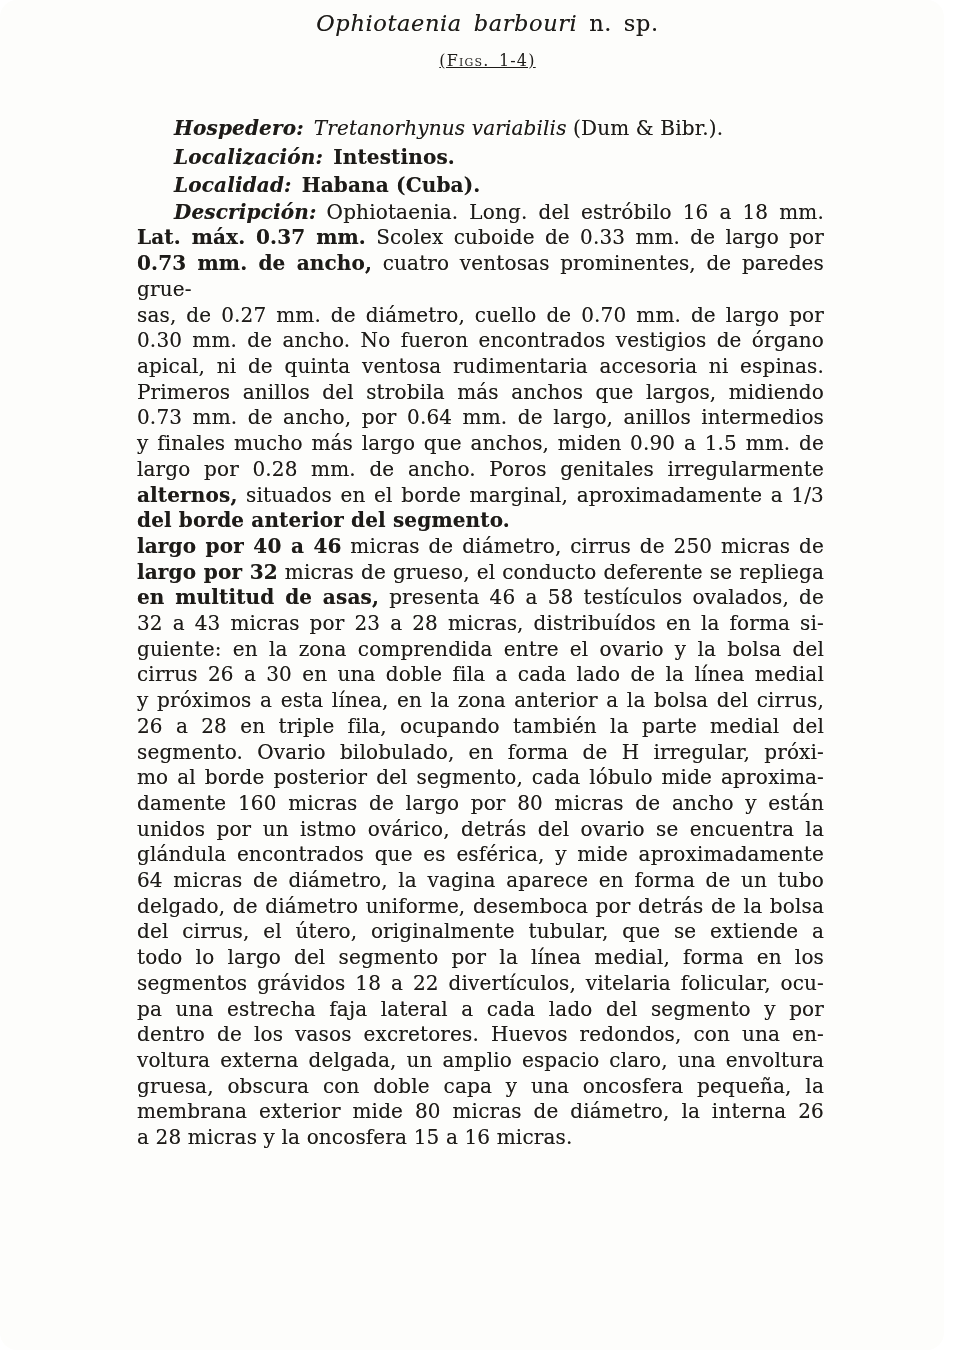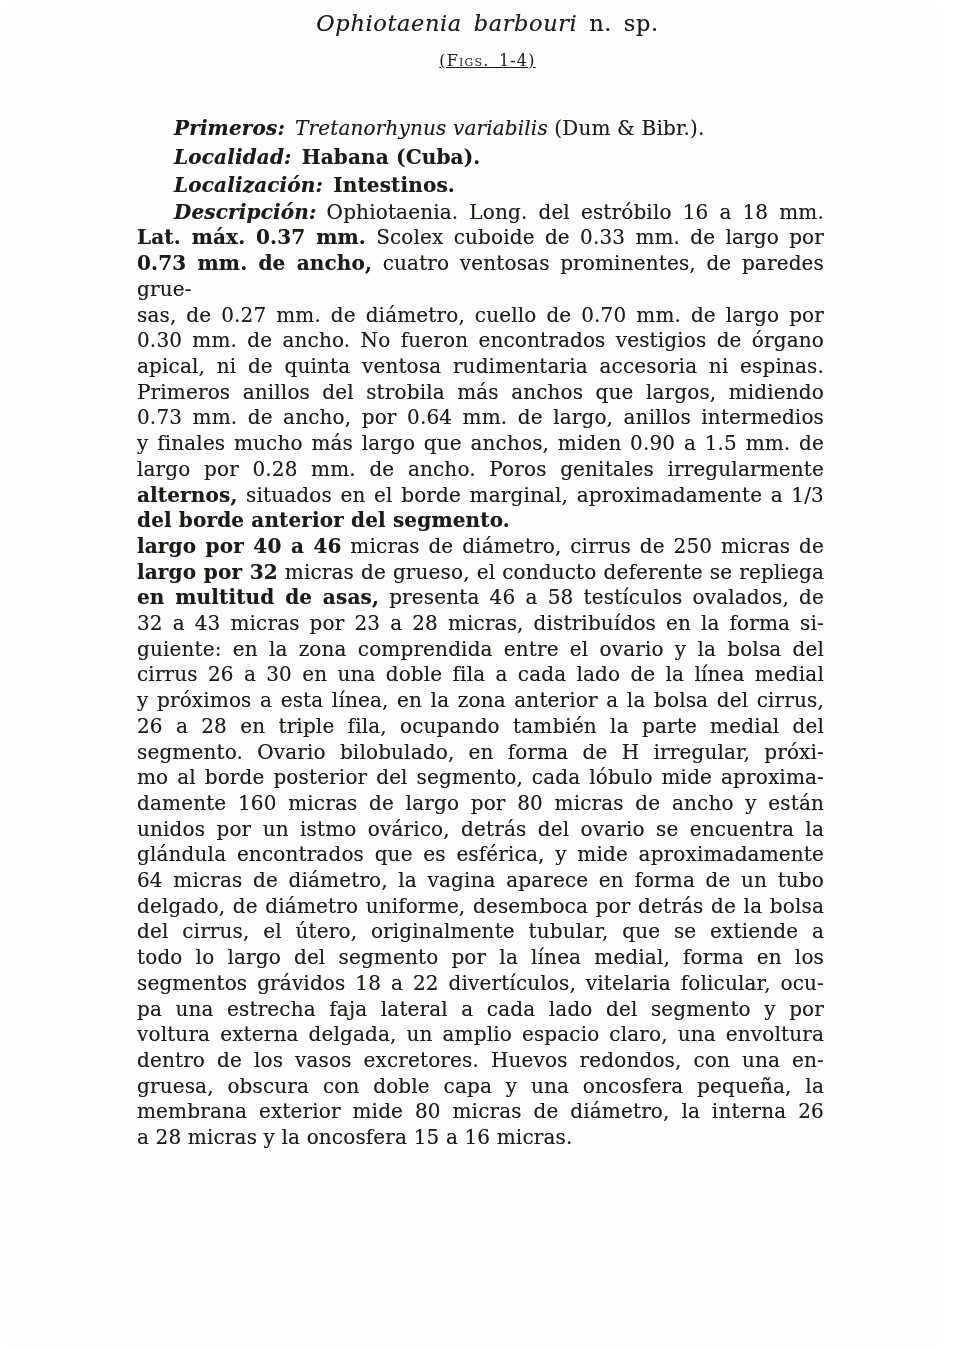--- a/index.html
+++ b/index.html
@@ -67,23 +67,23 @@
 
 <div class="page" style="background: rgb(253, 253, 251); color: rgb(29, 27, 24);">
   <div class="header">
     <div class="species-title">
       <span class="it">Ophiotaenia barbouri</span><span> n. sp.</span>
     </div>
     <div class="figs-caption">(Figs. 1-4)</div>
   </div>
   <div class="text-body">
       <div class="para fields">
-        <div class="line ind"><span class="bi">Primeros:</span><span> </span><span class="i">Tretanorhynus variabilis</span><span> (Dum &amp; Bibr.).</span></div>
+        <div class="line ind"><span class="bi">Hospedero:</span><span> </span><span class="i">Tretanorhynus variabilis</span><span> (Dum &amp; Bibr.).</span></div>
+        <div class="line ind"><span class="bi">Localización:</span><span> </span><span class="b">Intestinos.</span></div>
         <div class="line ind"><span class="bi">Localidad:</span><span> </span><span class="b">Habana (Cuba).</span></div>
-        <div class="line ind"><span class="bi">Localización:</span><span> </span><span class="b">Intestinos.</span></div>
       </div>
       <div class="para">
         <div class="line j ind"><span class="bi">Descripción:</span><span> Ophiotaenia. Long. del estróbilo 16 a 18 mm.</span></div>
         <div class="line j"><span class="b">Lat. máx. 0.37 mm.</span><span> Scolex cuboide de 0.33 mm. de largo por</span></div>
         <div class="line j"><span class="b">0.73 mm. de ancho,</span><span> cuatro ventosas prominentes, de paredes grue-</span></div>
         <div class="line j"><span>sas, de 0.27 mm. de diámetro, cuello de 0.70 mm. de largo por</span></div>
         <div class="line j"><span>0.30 mm. de ancho. No fueron encontrados vestigios de órgano</span></div>
         <div class="line j"><span>apical, ni de quinta ventosa rudimentaria accesoria ni espinas.</span></div>
         <div class="line j"><span>Primeros anillos del strobila más anchos que largos, midiendo</span></div>
         <div class="line j"><span>0.73 mm. de ancho, por 0.64 mm. de largo, anillos intermedios</span></div>
@@ -105,20 +105,20 @@
         <div class="line j"><span>mo al borde posterior del segmento, cada lóbulo mide aproxima-</span></div>
         <div class="line j"><span>damente 160 micras de largo por 80 micras de ancho y están</span></div>
         <div class="line j"><span>unidos por un istmo ovárico, detrás del ovario se encuentra la</span></div>
         <div class="line j"><span>glándula encontrados que es esférica, y mide aproximadamente</span></div>
         <div class="line j"><span>64 micras de diámetro, la vagina aparece en forma de un tubo</span></div>
         <div class="line j"><span>delgado, de diámetro uniforme, desemboca por detrás de la bolsa</span></div>
         <div class="line j"><span>del cirrus, el útero, originalmente tubular, que se extiende a</span></div>
         <div class="line j"><span>todo lo largo del segmento por la línea medial, forma en los</span></div>
         <div class="line j"><span>segmentos grávidos 18 a 22 divertículos, vitelaria folicular, ocu-</span></div>
         <div class="line j"><span>pa una estrecha faja lateral a cada lado del segmento y por</span></div>
+        <div class="line j"><span>dentro de los vasos excretores. Huevos redondos, con una en-</span></div>
         <div class="line j"><span>voltura externa delgada, un amplio espacio claro, una envoltura</span></div>
-        <div class="line j"><span>dentro de los vasos excretores. Huevos redondos, con una en-</span></div>
         <div class="line j"><span>gruesa, obscura con doble capa y una oncosfera pequeña, la</span></div>
         <div class="line j"><span>membrana exterior mide 80 micras de diámetro, la interna 26</span></div>
         <div class="line"><span>a 28 micras y la oncosfera 15 a 16 micras.</span></div>
       </div>
     </div>
 </div>
 
 </body></html>

